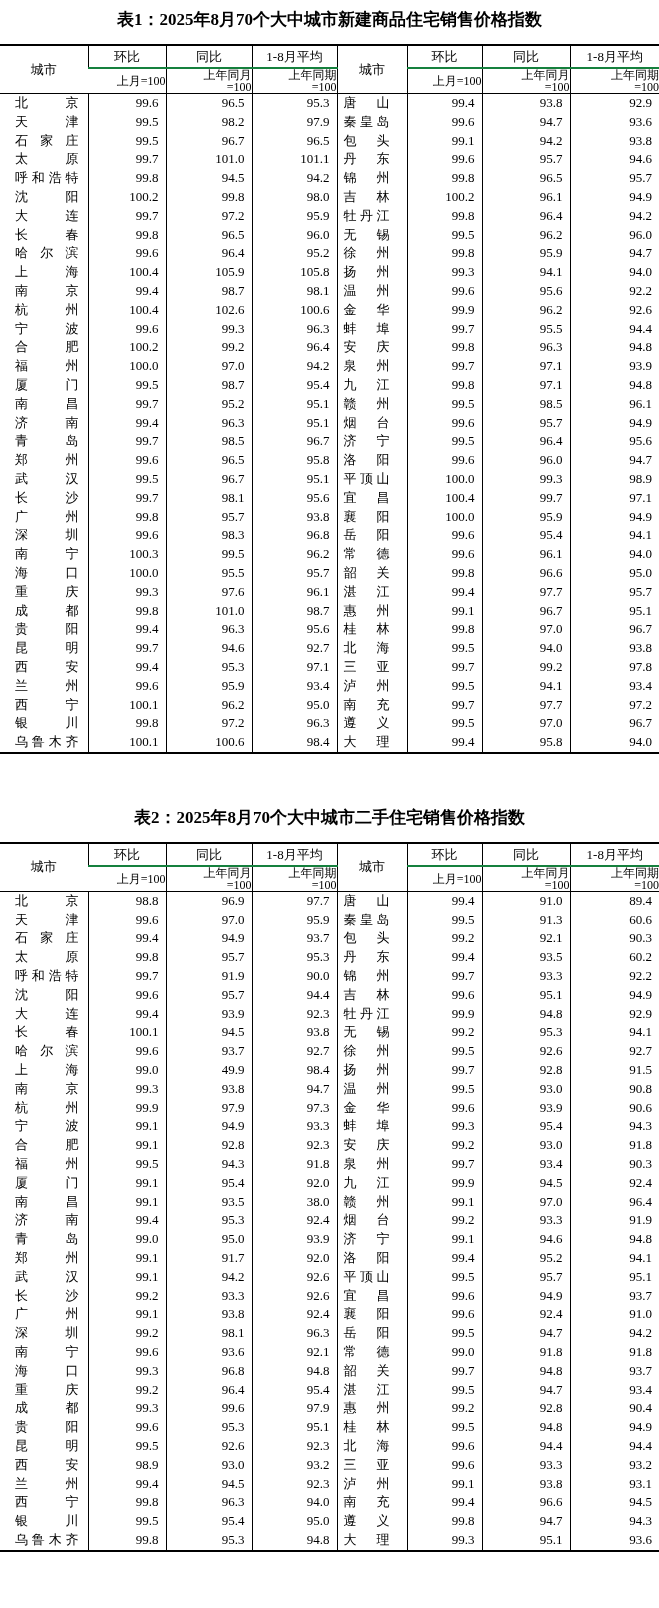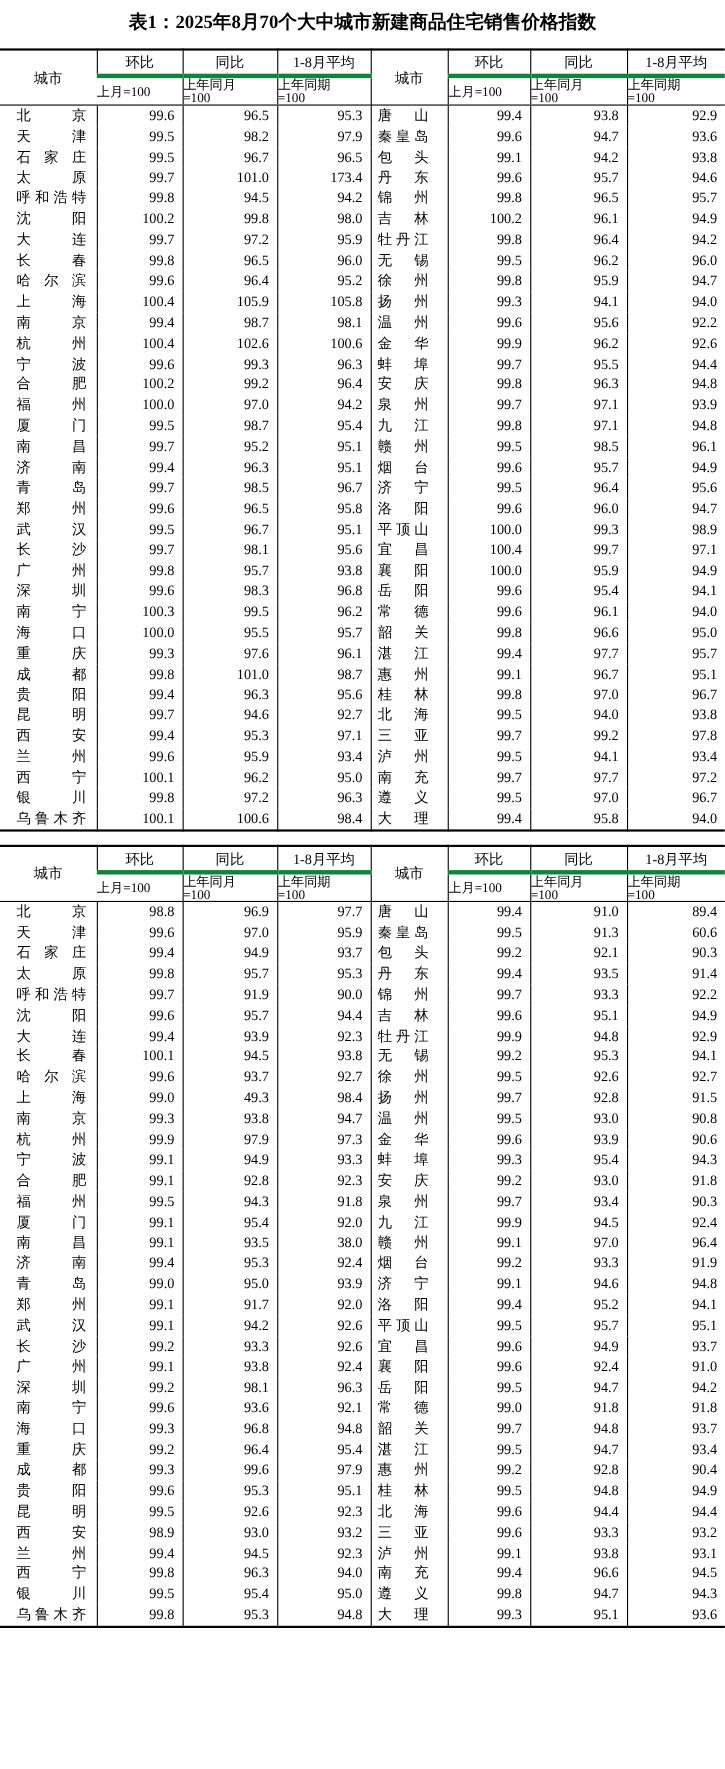--- a/index.html
+++ b/index.html
@@ -36,29 +36,29 @@
     font-weight: normal;
     vertical-align: middle;
     overflow: hidden;
   }
   th, td { border-left: 1px solid #000; }
   tr > th:first-child, tr > td:first-child { border-left: none; }
   thead th { font-size: 13px; }
   th.lbl {
     height: 21px;
     line-height: 21px;
-    border-bottom: 4px solid #15803d;
+    border-bottom: 2px solid #15803d;
     text-align: center;
   }
   th.base {
     height: 25px;
     font-size: 12px;
     line-height: 12px;
     border-bottom: 1px solid #000;
-    text-align: left;
+    text-align: right;
     white-space: pre-line;
   }
   th.city-h {
     border-bottom: 1px solid #000;
     text-align: center;
     font-size: 13px;
   }
   tbody td {
     font-size: 13px;
     height: 18.8px;
@@ -184,21 +184,21 @@
         </tr>
         <tr>
           <td class="city">
             <span class="spread">
               <span>太</span>
               <span>原</span>
             </span>
           </td>
           <td class="val">99.7</td>
           <td class="val">101.0</td>
-          <td class="val">173.4</td>
+          <td class="val">101.1</td>
           <td class="city city-r">
             <span class="spread">
               <span>丹</span>
               <span>东</span>
             </span>
           </td>
           <td class="val">99.6</td>
           <td class="val">95.7</td>
           <td class="val">94.6</td>
         </tr>
@@ -825,20 +825,21 @@
               <span>理</span>
             </span>
           </td>
           <td class="val">99.4</td>
           <td class="val">95.8</td>
           <td class="val">94.0</td>
         </tr>
       </tbody>
   </table>
 
+  <div class="tbl-title title-2">表2：2025年8月70个大中城市二手住宅销售价格指数</div>
 
   <table class="price-table">
     <colgroup>
       <col style="width:88px">
         <col style="width:78px">
         <col style="width:86px">
         <col style="width:85px">
       <col style="width:70px">
         <col style="width:75px">
         <col style="width:88px">
@@ -942,21 +943,21 @@
           <td class="val">95.7</td>
           <td class="val">95.3</td>
           <td class="city city-r">
             <span class="spread">
               <span>丹</span>
               <span>东</span>
             </span>
           </td>
           <td class="val">99.4</td>
           <td class="val">93.5</td>
-          <td class="val">91.4</td>
+          <td class="val">60.2</td>
         </tr>
         <tr>
           <td class="city">
             <span class="spread">
               <span>呼</span>
               <span>和</span>
               <span>浩</span>
               <span>特</span>
             </span>
           </td>
@@ -1056,21 +1057,21 @@
           <td class="val">92.7</td>
         </tr>
         <tr>
           <td class="city">
             <span class="spread">
               <span>上</span>
               <span>海</span>
             </span>
           </td>
           <td class="val">99.0</td>
-          <td class="val">49.3</td>
+          <td class="val">49.9</td>
           <td class="val">98.4</td>
           <td class="city city-r">
             <span class="spread">
               <span>扬</span>
               <span>州</span>
             </span>
           </td>
           <td class="val">99.7</td>
           <td class="val">92.8</td>
           <td class="val">91.5</td>

